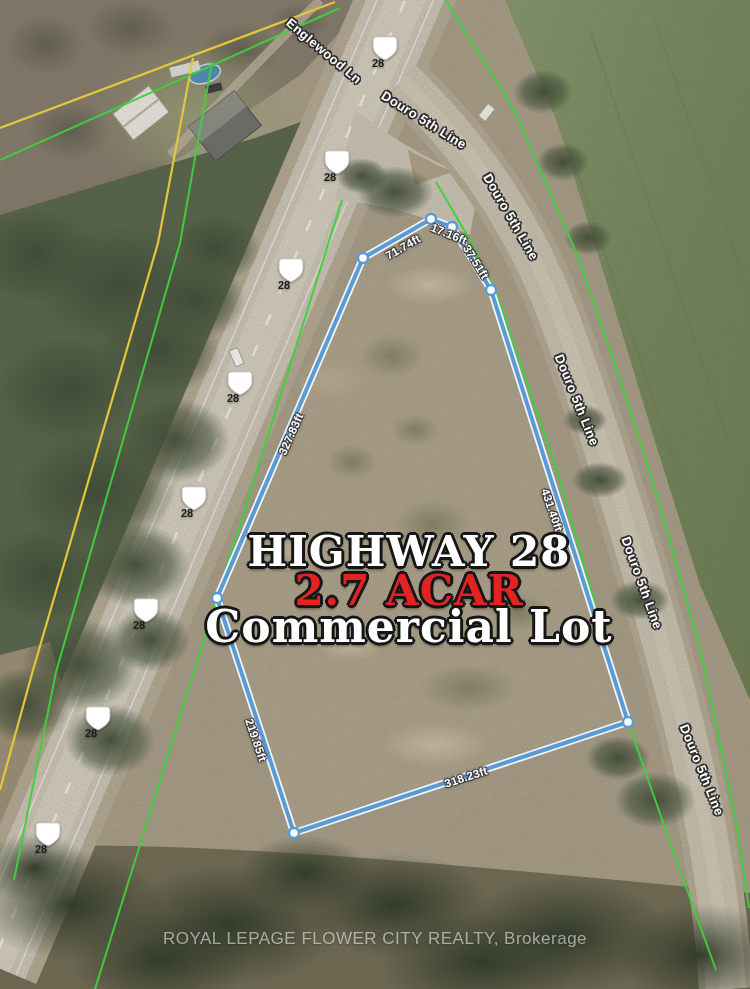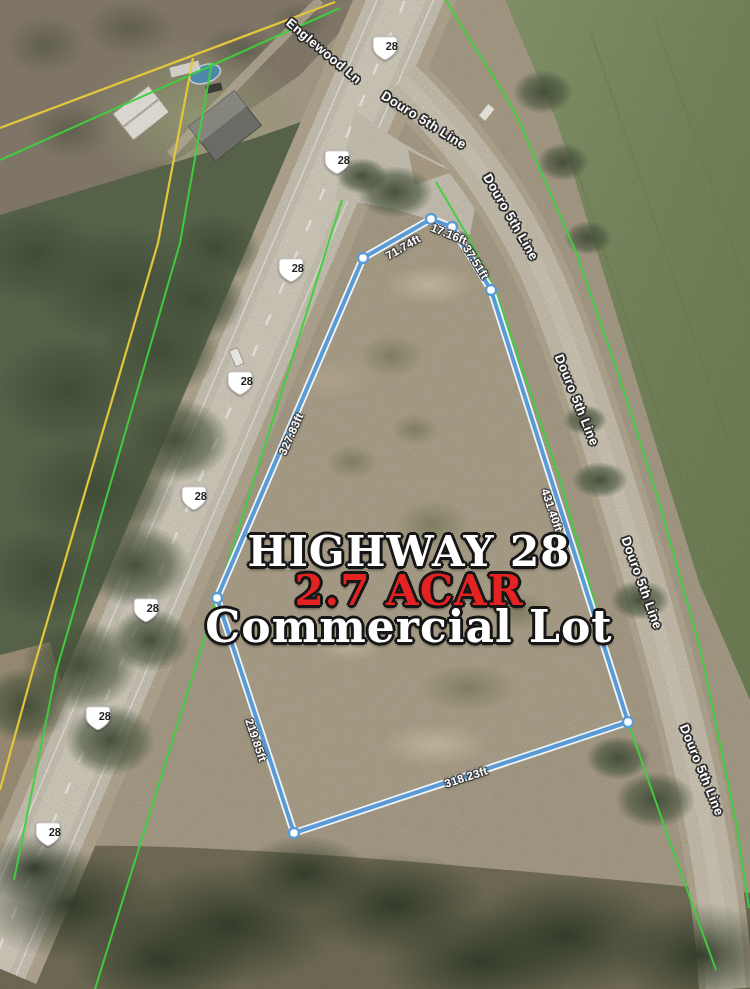--- a/index.html
+++ b/index.html
@@ -5,21 +5,21 @@
   html,body{margin:0;padding:0;background:#222;}
   #map{
     position:relative;width:750px;height:989px;overflow:hidden;
     font-family:"Liberation Sans",sans-serif;background:#a59a84;
   }
   #basemap{position:absolute;left:0;top:0;}
   
   .shield{position:absolute;width:26px;height:25px;filter:drop-shadow(0 1px 1px rgba(0,0,0,.35));}
   .shield svg{position:absolute;inset:0;}
   .shield-num{
-    position:absolute;left:0;top:3px;width:26px;text-align:right;
+    position:absolute;left:0;top:20px;width:26px;text-align:left;
     font:700 11px/14px "Liberation Sans",sans-serif;color:#1e1e1e;
   }
   
   .rl{
     position:absolute;white-space:nowrap;color:#fff;
     font:700 13px "Liberation Sans",sans-serif;letter-spacing:.4px;
     text-shadow:-1px -1px 0 #2e2e2e,1px -1px 0 #2e2e2e,-1px 1px 0 #2e2e2e,1px 1px 0 #2e2e2e,
                 -2px 0 0 #2e2e2e,2px 0 0 #2e2e2e,0 2px 0 #2e2e2e,0 -2px 0 #2e2e2e;
     transform:translate(-50%,-50%) rotate(var(--r,0deg));
   }
@@ -296,14 +296,15 @@
   <div class="dim" style="left:476px;top:262px;--r:58deg">37.51ft</div>
   <div class="dim" style="left:291px;top:434px;--r:-66deg">327.83ft</div>
   <div class="dim" style="left:552px;top:510px;--r:71deg">431.40ft</div>
   <div class="dim" style="left:256px;top:740px;--r:71deg">219.85ft</div>
   <div class="dim" style="left:466px;top:777px;--r:-18deg">318.23ft</div>
 
   <div id="title1" class="title-line">HIGHWAY 28</div>
   <div id="title2" class="title-line">2.7 ACAR</div>
   <div id="title3" class="title-line">Commercial Lot</div>
 
+  <div class="wm">ROYAL LEPAGE FLOWER CITY REALTY, Brokerage</div>
 
 </div>
 
 </body></html>

